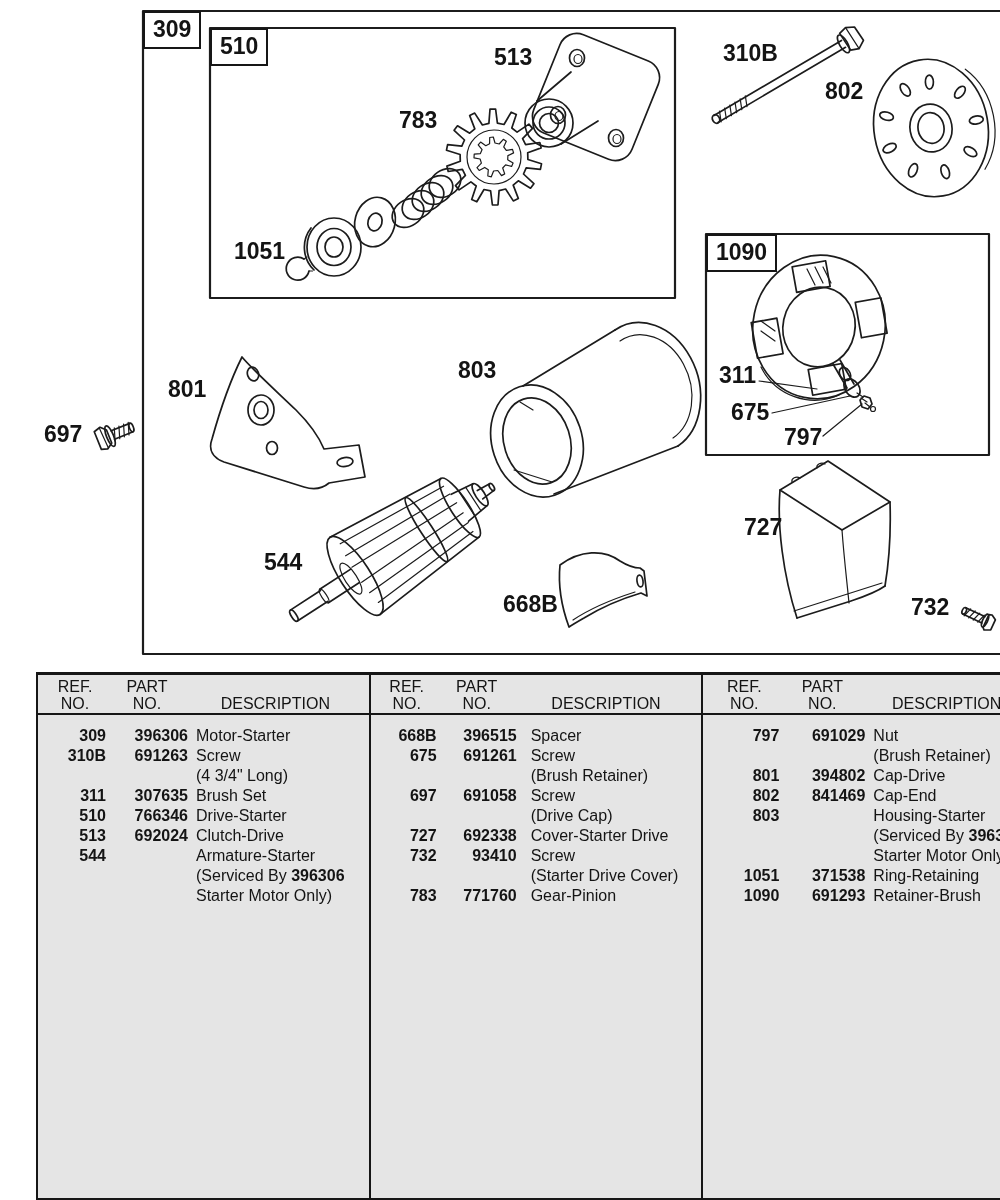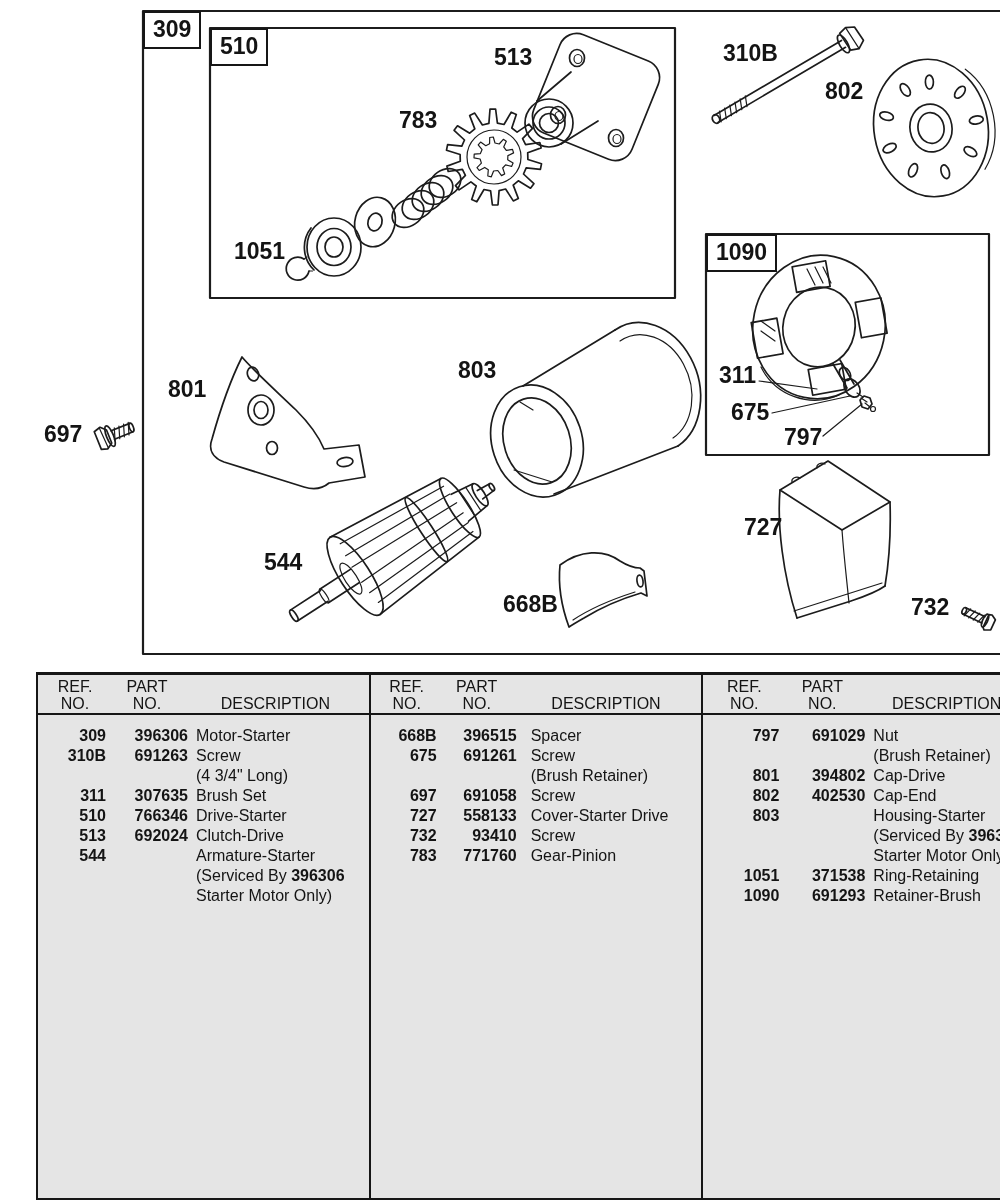--- a/index.html
+++ b/index.html
@@ -323,30 +323,40 @@
             <span class="c ref"></span>
             <span class="c part"></span>
             <span class="c desc">(Brush Retainer)</span>
           </div>
           <div class="trow">
             <span class="c ref">697</span>
             <span class="c part">691058</span>
             <span class="c desc">Screw</span>
           </div>
           <div class="trow">
+            <span class="c ref"></span>
+            <span class="c part"></span>
+            <span class="c desc">(Drive Cap)</span>
+          </div>
+          <div class="trow">
             <span class="c ref">727</span>
-            <span class="c part">558133</span>
+            <span class="c part">692338</span>
             <span class="c desc">Cover-Starter Drive</span>
           </div>
           <div class="trow">
             <span class="c ref">732</span>
             <span class="c part">93410</span>
             <span class="c desc">Screw</span>
           </div>
           <div class="trow">
+            <span class="c ref"></span>
+            <span class="c part"></span>
+            <span class="c desc">(Starter Drive Cover)</span>
+          </div>
+          <div class="trow">
             <span class="c ref">783</span>
             <span class="c part">771760</span>
             <span class="c desc">Gear-Pinion</span>
           </div>
         </div>
     </div>
 
     <div class="tsection s3">
       <div class="thead">
         <div class="h">
@@ -370,21 +380,21 @@
             <span class="c part"></span>
             <span class="c desc">(Brush Retainer)</span>
           </div>
           <div class="trow">
             <span class="c ref">801</span>
             <span class="c part">394802</span>
             <span class="c desc">Cap-Drive</span>
           </div>
           <div class="trow">
             <span class="c ref">802</span>
-            <span class="c part">402530</span>
+            <span class="c part">841469</span>
             <span class="c desc">Cap-End</span>
           </div>
           <div class="trow">
             <span class="c ref">803</span>
             <span class="c part"></span>
             <span class="c desc">Housing-Starter</span>
           </div>
           <div class="trow">
             <span class="c ref"></span>
             <span class="c part"></span>

